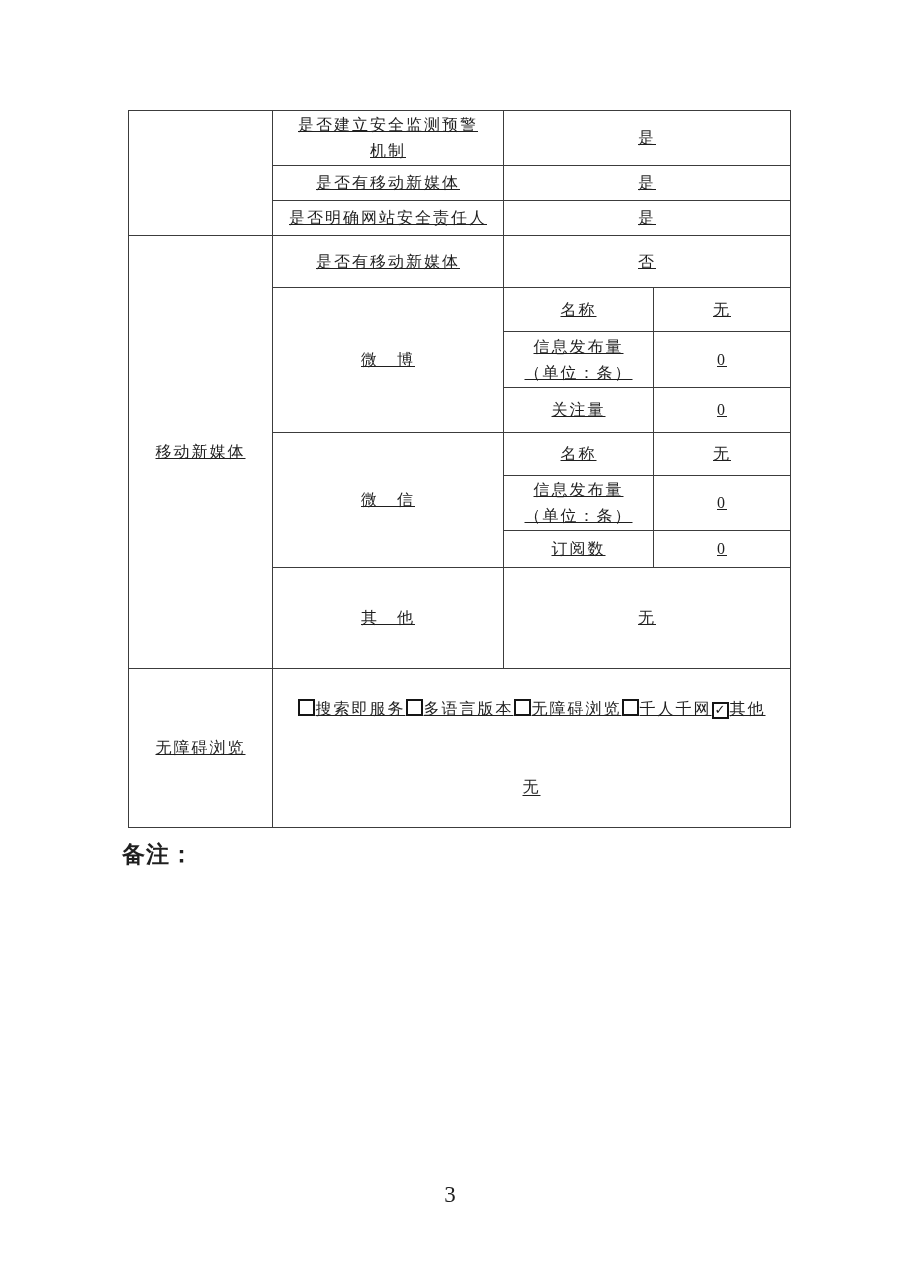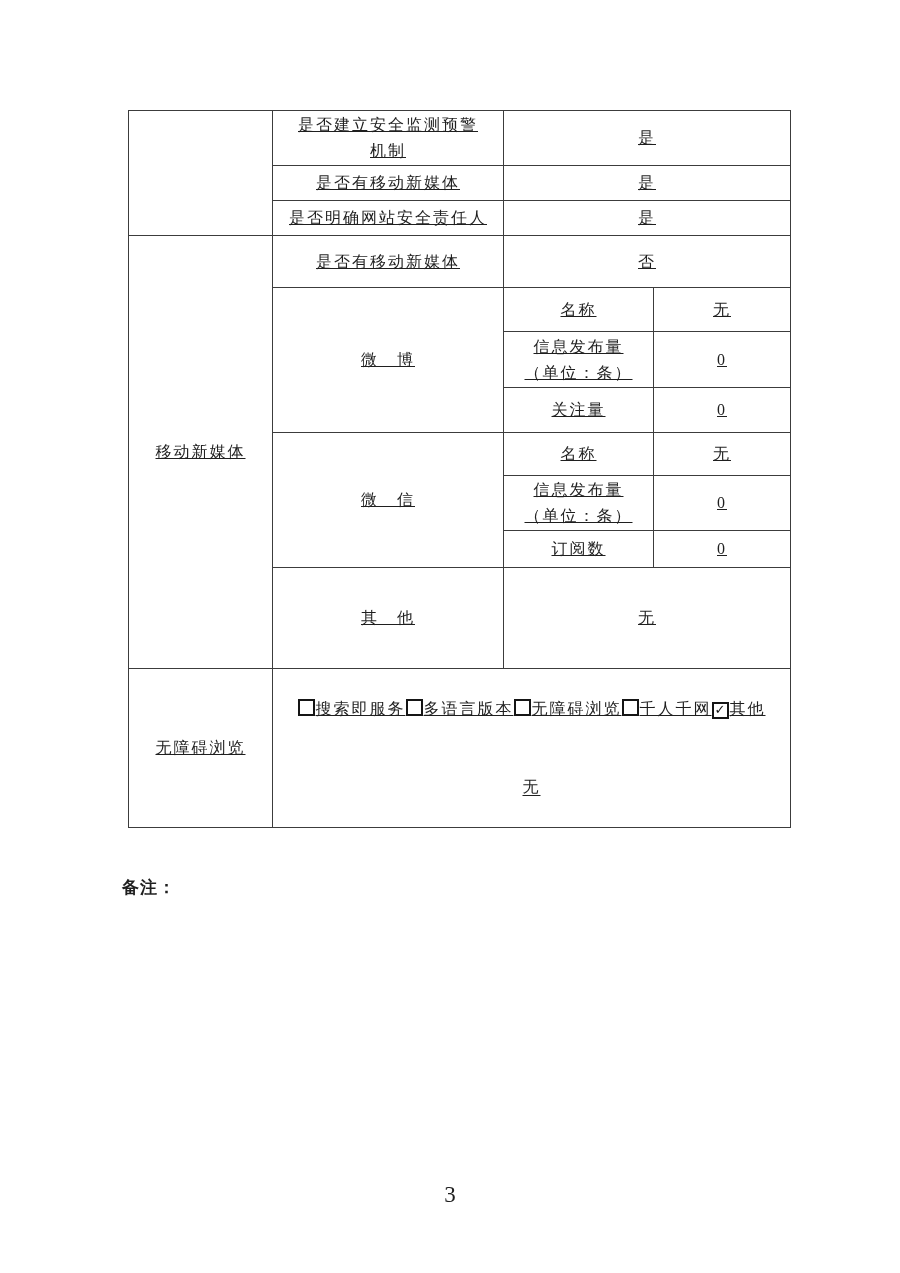--- a/index.html
+++ b/index.html
@@ -63,22 +63,22 @@
     color: #111;
   }
   .other-value {
     display: inline-block;
     text-decoration: underline;
     text-underline-offset: 3px;
   }
   .notes {
     position: absolute;
     left: 122px;
-    top: 876px;
-    font-size: 17px;
+    top: 839px;
+    font-size: 23px;
     font-weight: bold;
     letter-spacing: 1px;
   }
   .page-number {
     position: absolute;
     left: 0;
     top: 1182px;
     width: 900px;
     text-align: center;
     font-size: 23px;

